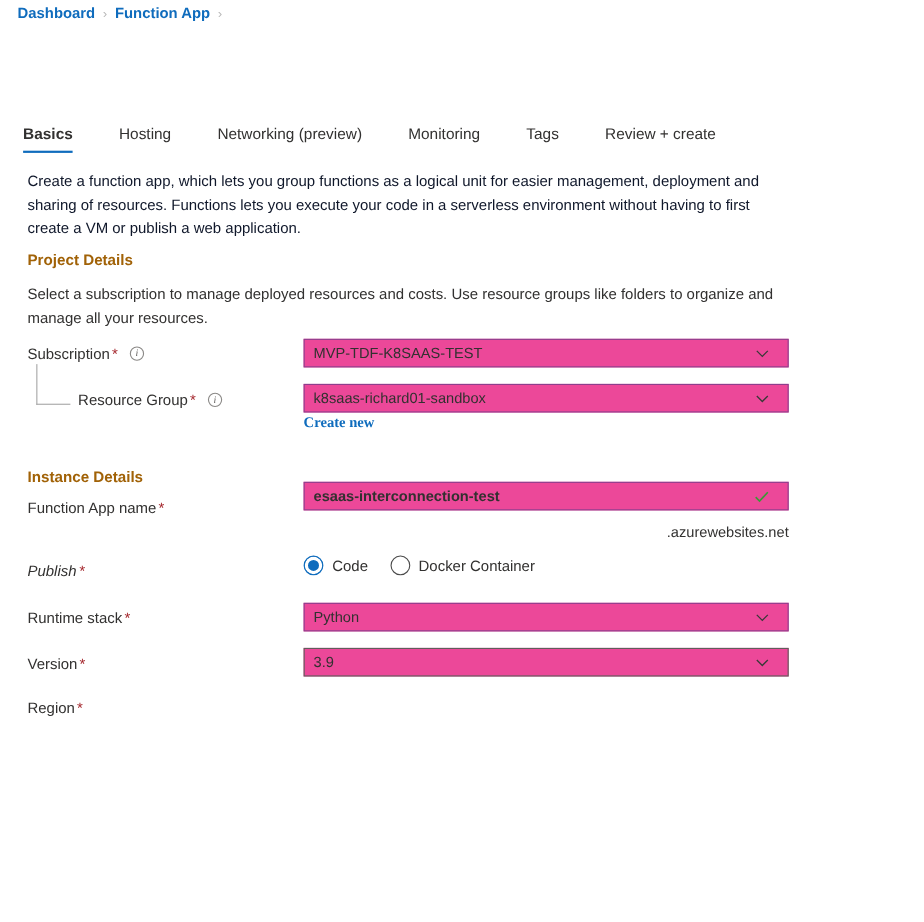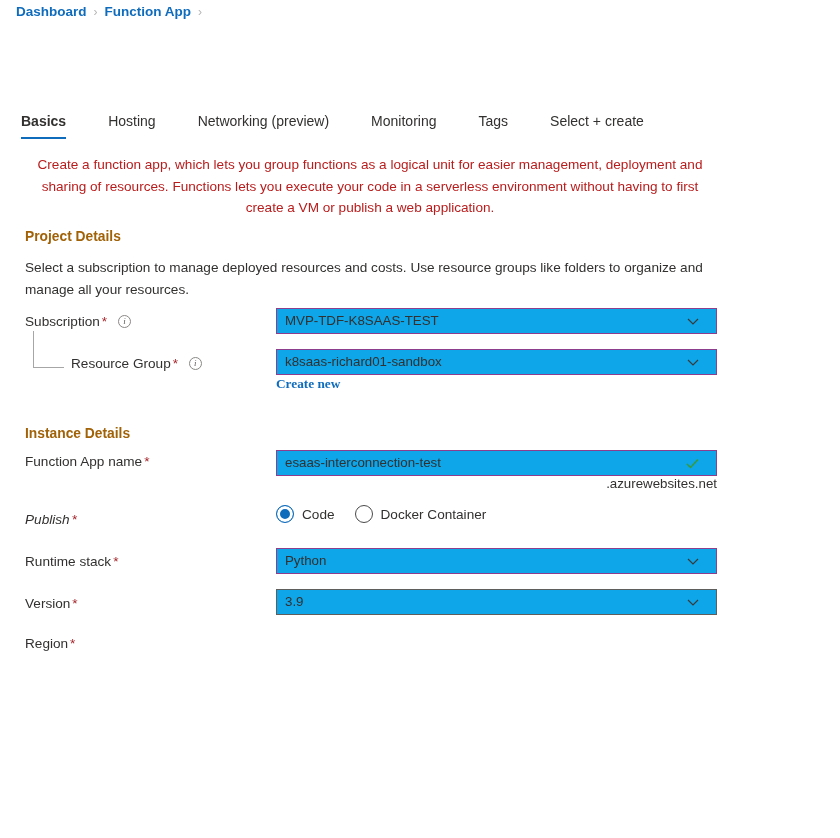--- a/index.html
+++ b/index.html
@@ -91,22 +91,21 @@
     background: #0f6cbd;
   }
 
   
   .desc {
     position: absolute;
     left: 25px; top: 154px;
     width: 690px;
     font-size: 13.6px;
     line-height: 21.5px;
-    color: #b91c1c;
-    text-align: center;
+    color: #0f172a;
   }
   .section-head {
     position: absolute;
     left: 25px;
     font-size: 13.8px;
     font-weight: 700;
     color: #a16207;
   }
   .sub-desc {
     position: absolute;
@@ -149,21 +148,21 @@
     color: #605e5c;
     line-height: 15px;
   }
 
   
   .field {
     position: absolute;
     left: 276px;
     width: 441px;
     height: 26px;
-    background: #0ea5e9;
+    background: #ec4899;
     border: 1px solid #8d3f8d;
     display: flex;
     align-items: center;
     padding: 0 14px 0 8px;
     cursor: pointer;
   }
   .field.gray { border-color: #605e5c; }
   .field-value {
     flex: 1;
     font-size: 13.3px;
@@ -258,21 +257,21 @@
     <span class="crumb-sep">›</span>
   </div>
 
 
   <div class="tabs">
     <div class="tab active">Basics</div>
     <div class="tab">Hosting</div>
     <div class="tab">Networking (preview)</div>
     <div class="tab">Monitoring</div>
     <div class="tab">Tags</div>
-    <div class="tab">Select + create</div>
+    <div class="tab">Review + create</div>
   </div>
 
   <div class="desc">Create a function app, which lets you group functions as a logical unit for easier management, deployment and sharing of resources. Functions lets you execute your code in a serverless environment without having to first create a VM or publish a web application.</div>
 
   <div class="section-head" style="top:229px;">Project Details</div>
   <div class="sub-desc" style="top:257px;">Select a subscription to manage deployed resources and costs. Use resource groups like folders to organize and manage all your resources.</div>
 
   <div class="label" style="left:25px; top:313px;">
     <span>Subscription</span><span class="req">*</span>
     <span class="info-icon"></span>
@@ -300,21 +299,21 @@
       </svg>
     </span>
   </div>
   <a class="link" style="left:276px; top:376px;font-family:Liberation Serif, serif;">Create new</a>
 
   <div class="section-head" style="top:426px;">Instance Details</div>
 
   <div class="label" style="left:25px; top:453px;">
     <span>Function App name</span><span class="req">*</span>
   </div>
-  <div class="field" style="top:450px;">
+  <div class="field" style="top:438px;font-weight:bold;">
     <span class="field-value">esaas-interconnection-test</span>
     <span class="check">
       <svg viewBox="0 0 15 15" width="15" height="15">
         <path d="M2 8 L5.5 11.5 L13 3.5" fill="none" stroke="#3a9b35" stroke-width="1.5"></path>
       </svg>
     </span>
   </div>
   <div class="suffix" style="top:476px;">.azurewebsites.net</div>
 
   <div class="label" style="left:25px; top:511px;font-style:italic;">

